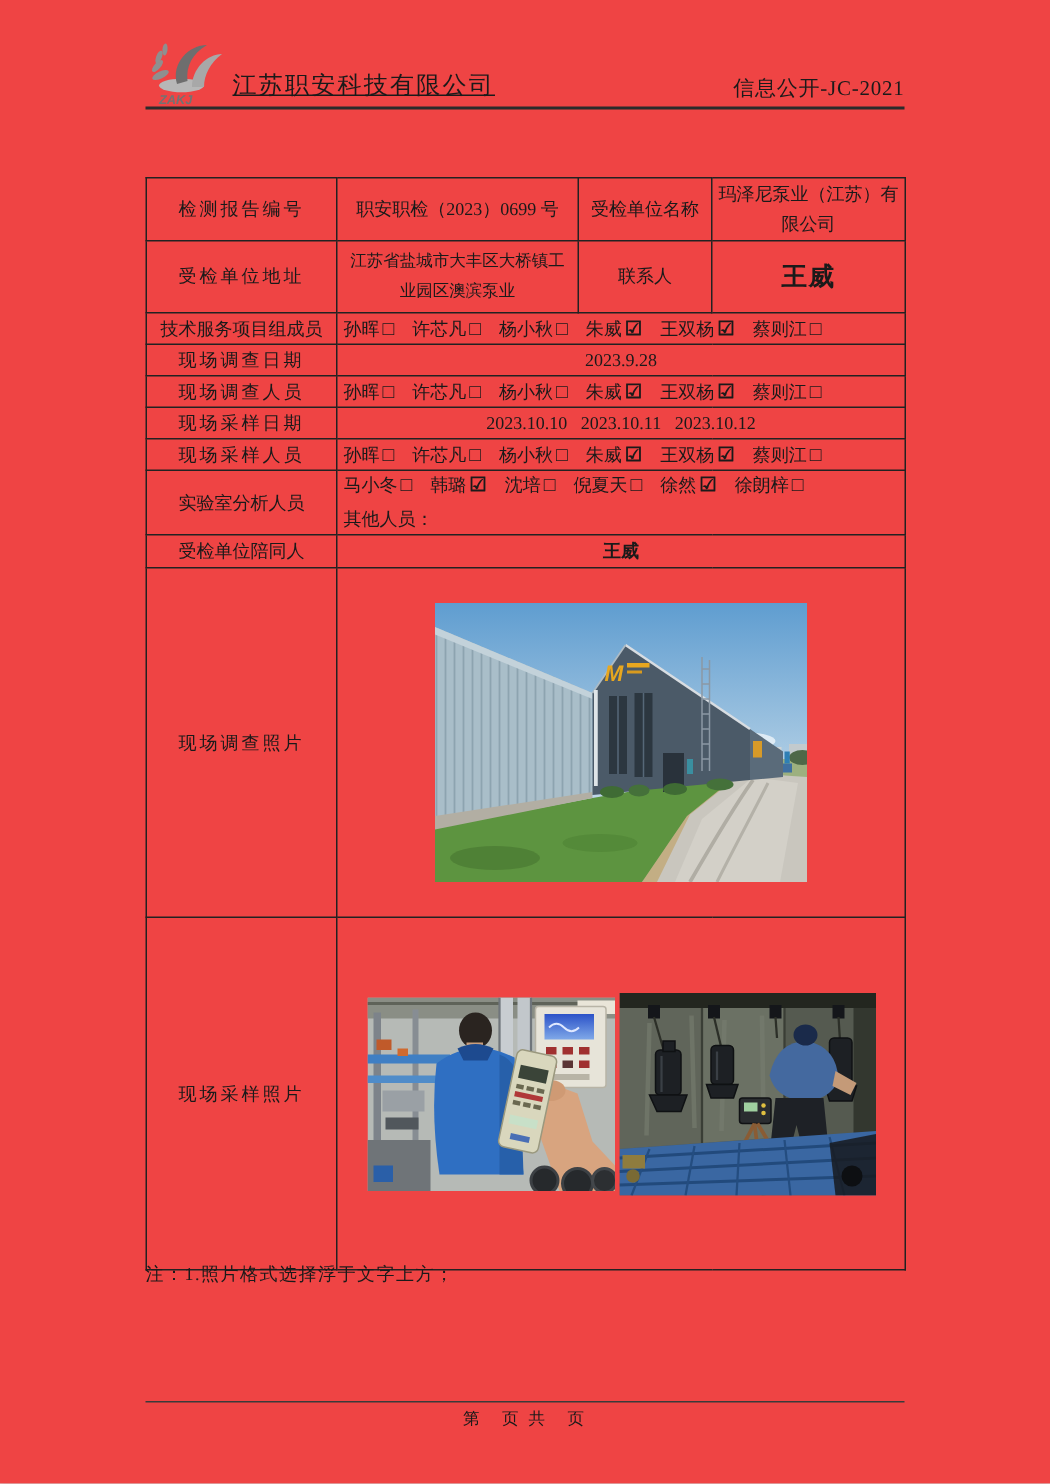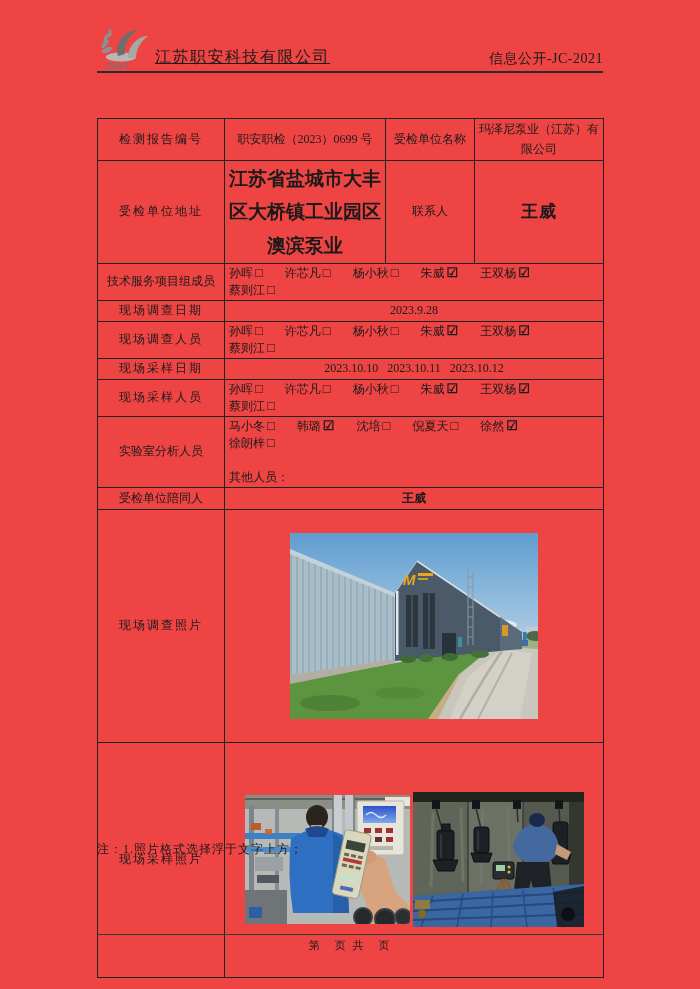--- a/index.html
+++ b/index.html
@@ -31,28 +31,28 @@
   table.form td{
     border:1.5px solid #222;
     padding:1px 4px;
     vertical-align:middle;
     overflow:hidden;
   }
   td.lbl{text-align:center;letter-spacing:2px;}
   td.lbl.tight{letter-spacing:0;}
   td.val{text-align:center;}
   td.val-left{text-align:left;padding-left:7px;}
-  .addr{font-family:"Liberation Sans","DejaVu Sans",sans-serif;font-size:19px;text-align:center;line-height:1.75;padding:0 6px;font-weight:bold;}
+  .addr{font-family:"Liberation Sans","DejaVu Sans",sans-serif;font-size:11px;text-align:center;line-height:1.75;padding:0 6px;}
   .contact-big{font-size:17px;font-weight:bold;letter-spacing:1px;}
   .bold{font-weight:bold;}
   .pre{white-space:pre;}
-  .members span.member{display:inline-block;margin-right:22px;white-space:nowrap;}
+  .members span.member{display:inline-block;margin-right:12px;white-space:nowrap;}
   .members .cb{display:inline-block;margin-left:2px;font-size:13px;}
   .members .cb.on{font-weight:bold;}
-  .lab-line2{display:block;margin-top:17px;}
+  .lab-line2{display:block;margin-top:6px;}
   
   td.photocell{padding:0;}
   .photowrap{display:flex;align-items:center;justify-content:center;width:100%;height:100%;}
   .photowrap.pair{gap:3px;}
   .photo{display:block;}
   
   .note{position:absolute;left:97px;top:841px;font-size:12px;letter-spacing:1px;}
   .footer-rule{position:absolute;left:97px;top:934px;width:506px;border-top:1.5px solid #3a3a3a;}
   .footer-text{position:absolute;left:0;top:938px;width:700px;text-align:center;font-size:11px;letter-spacing:2px;}
 </style>

